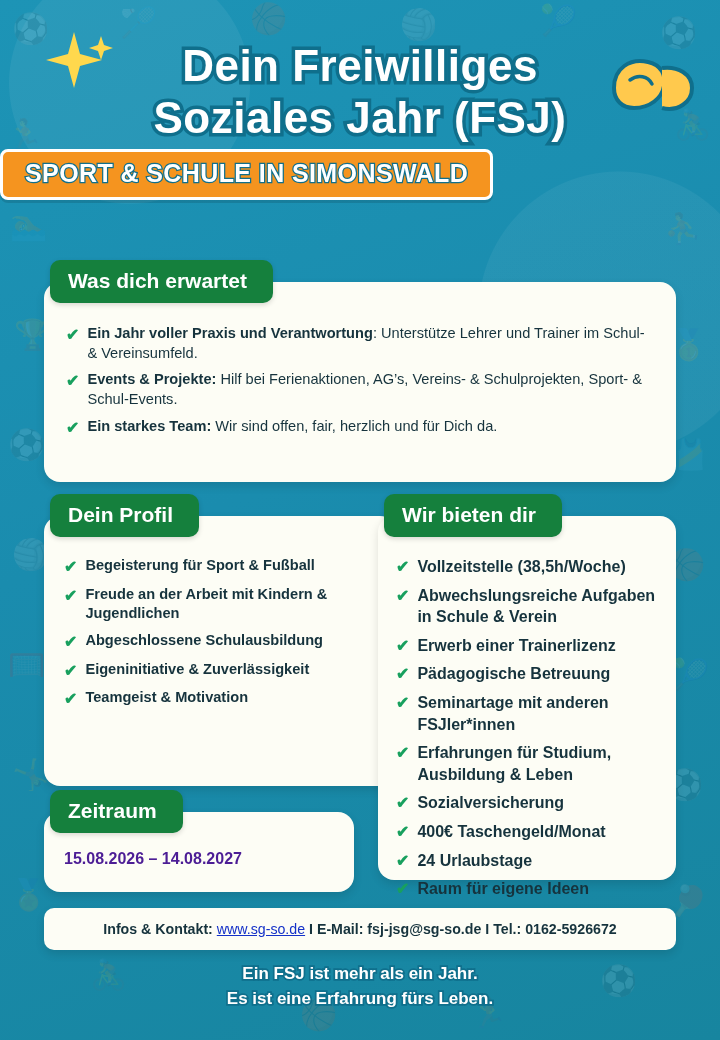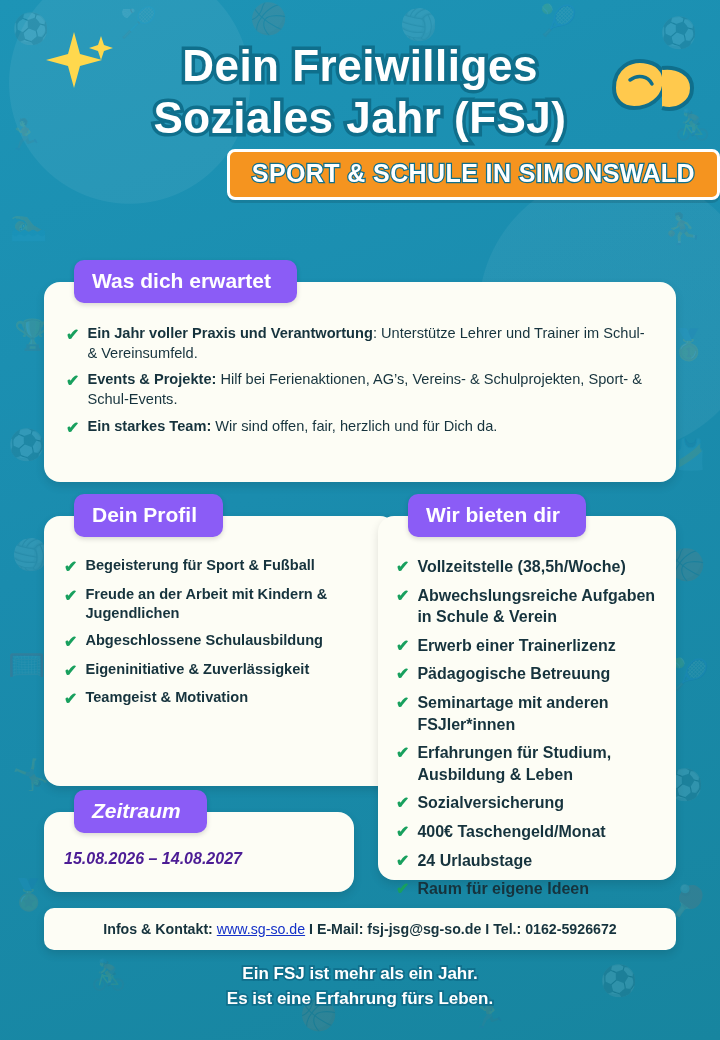--- a/index.html
+++ b/index.html
@@ -70,21 +70,21 @@
     position: relative;
     z-index: 2;
   }
   .title-line.second { margin-top: 4px; }
 
   .banner-wrap {
     position: relative;
     z-index: 3;
     margin-top: 8px;
     display: flex;
-    justify-content: flex-end;
+    justify-content: flex-start;
   }
   .banner {
     background: #f5941f;
     border: 3px solid #ffffff;
     border-radius: 8px;
     padding: 7px 22px 9px 22px;
     box-shadow: 0 3px 0 rgba(0,0,0,0.12);
   }
   .banner-text {
     font-size: 25px;
@@ -99,22 +99,22 @@
   
   .card {
     position: absolute;
     background: #fdfdf5;
     border-radius: 16px;
     box-shadow: 0 4px 10px rgba(0,0,0,0.12);
   }
   .card-head {
     position: absolute;
     top: -22px;
-    left: 30px;
-    background: #8b5cf6;
+    left: 6px;
+    background: #15803d;
     color: #ffffff;
     font-size: 21px;
     font-weight: bold;
     border-radius: 10px;
     padding: 9px 26px 10px 18px;
     box-shadow: 0 2px 5px rgba(0,0,0,0.15);
     white-space: nowrap;
   }
   ul.items {
     list-style: none;
@@ -178,21 +178,20 @@
     font-size: 14.6px;
   }
   #card-offer .li-text { font-weight: bold; font-size: 16px; }
 
   
   #card-period {
     left: 44px;
     top: 812px;
     width: 310px;
     height: 80px;
-    font-style: italic;
   }
   #card-period .body {
     padding: 38px 16px 0 20px;
   }
   #card-period .period-value {
     font-size: 16px;
     font-weight: bold;
     color: #4c1d95;
   }
 

